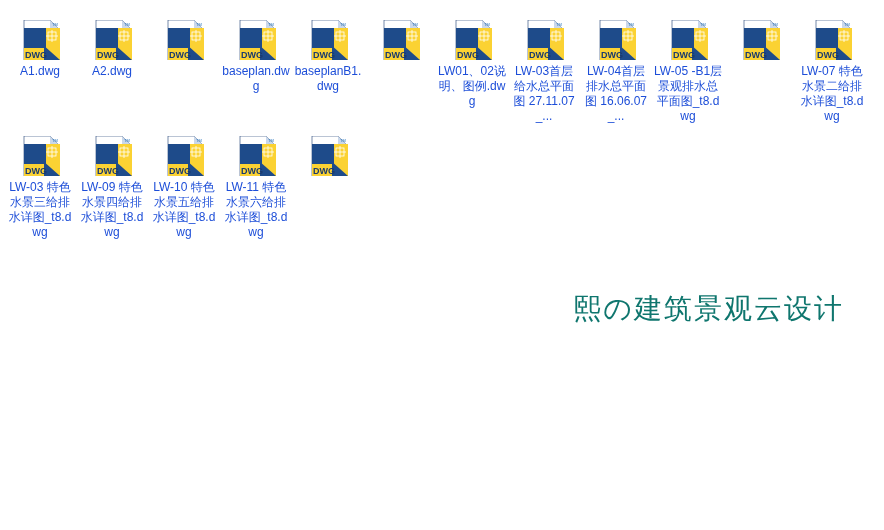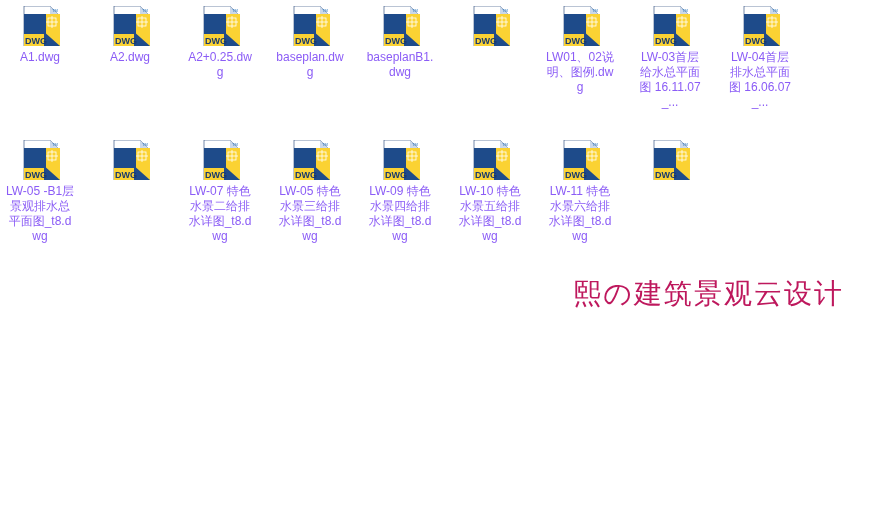--- a/index.html
+++ b/index.html
@@ -13,53 +13,53 @@
       background: #ffffff;
       font-family: "Microsoft YaHei", "SimSun", Arial, sans-serif;
       font-size: 12px;
       color: #000;
       position: relative;
       overflow: hidden;
     }
     .file-grid {
       display: flex;
       flex-wrap: wrap;
-      padding: 6px 4px;
-      gap: 18px;
+      padding: 20px 4px;
+      gap: 0;
     }
     .file-item {
       width: 72px;
       display: flex;
       flex-direction: column;
       align-items: center;
       margin: 0 0 12px 0;
       cursor: pointer;
     }
     .file-icon {
       width: 40px;
       height: 40px;
       position: relative;
       margin-bottom: 4px;
     }
     .file-label {
       width: 70px;
       text-align: center;
       font-size: 12px;
       line-height: 15px;
-      color: #8b5cf6;
+      color: #1d4ed8;
       word-break: break-all;
       overflow: hidden;
     }
     .watermark {
       position: absolute;
       right: 40px;
-      top: 275px;
+      top: 290px;
       font-size: 28px;
       font-family: "SimSun", "KaiTi", serif;
-      color: #be185d;
+      color: #0f766e;
       letter-spacing: 2px;
     }
   </style>
 </head>
 <body>
 
 <div class="file-grid">
     <div class="file-item">
       <div class="file-icon"><svg viewBox="0 0 40 40" width="40" height="40">
     <polygon points="4,0 30,0 40,10 40,40 4,40" fill="#ffffff" stroke="#1a3a6e" stroke-width="0.6"></polygon>
@@ -99,21 +99,20 @@
     <polygon points="4,8 40,8 40,40 4,40" fill="#1e4b8a"></polygon>
     <polygon points="4,8 40,8 40,40" fill="#fbd233"></polygon>
     <polygon points="4,8 26,8 26,30 4,30" fill="#1e4b8a"></polygon>
     <rect x="4" y="28" width="20" height="12" fill="#fbd233"></rect>
     <text x="5" y="38" font-size="9" font-weight="bold" fill="#1a3a6e" font-family="Arial">DWG</text>
     <text x="32" y="6" font-size="4" fill="#1e6db8" font-family="Arial">TM</text>
     <rect x="28" y="12" width="8" height="8" fill="none" stroke="#fff" stroke-width="0.8"></rect>
     <line x1="32" y1="10" x2="32" y2="22" stroke="#fff" stroke-width="0.8"></line>
     <line x1="26" y1="16" x2="38" y2="16" stroke="#fff" stroke-width="0.8"></line>
   </svg></div>
-      <div class="file-label">A2+0.25.dwg</div>
     </div>
     <div class="file-item">
       <div class="file-icon"><svg viewBox="0 0 40 40" width="40" height="40">
     <polygon points="4,0 30,0 40,10 40,40 4,40" fill="#ffffff" stroke="#1a3a6e" stroke-width="0.6"></polygon>
     <polygon points="30,0 40,10 30,10" fill="#c9d7ea"></polygon>
     <polygon points="4,8 40,8 40,40 4,40" fill="#1e4b8a"></polygon>
     <polygon points="4,8 40,8 40,40" fill="#fbd233"></polygon>
     <polygon points="4,8 26,8 26,30 4,30" fill="#1e4b8a"></polygon>
     <rect x="4" y="28" width="20" height="12" fill="#fbd233"></rect>
     <text x="5" y="38" font-size="9" font-weight="bold" fill="#1a3a6e" font-family="Arial">DWG</text>
@@ -178,21 +177,21 @@
     <polygon points="4,8 40,8 40,40 4,40" fill="#1e4b8a"></polygon>
     <polygon points="4,8 40,8 40,40" fill="#fbd233"></polygon>
     <polygon points="4,8 26,8 26,30 4,30" fill="#1e4b8a"></polygon>
     <rect x="4" y="28" width="20" height="12" fill="#fbd233"></rect>
     <text x="5" y="38" font-size="9" font-weight="bold" fill="#1a3a6e" font-family="Arial">DWG</text>
     <text x="32" y="6" font-size="4" fill="#1e6db8" font-family="Arial">TM</text>
     <rect x="28" y="12" width="8" height="8" fill="none" stroke="#fff" stroke-width="0.8"></rect>
     <line x1="32" y1="10" x2="32" y2="22" stroke="#fff" stroke-width="0.8"></line>
     <line x1="26" y1="16" x2="38" y2="16" stroke="#fff" stroke-width="0.8"></line>
   </svg></div>
-      <div class="file-label">LW-03首层给水总平面图 16.11.07_...</div>
+      <div class="file-label">LW-03首层给水总平面图 27.11.07_...</div>
     </div>
     <div class="file-item">
       <div class="file-icon"><svg viewBox="0 0 40 40" width="40" height="40">
     <polygon points="4,0 30,0 40,10 40,40 4,40" fill="#ffffff" stroke="#1a3a6e" stroke-width="0.6"></polygon>
     <polygon points="30,0 40,10 30,10" fill="#c9d7ea"></polygon>
     <polygon points="4,8 40,8 40,40 4,40" fill="#1e4b8a"></polygon>
     <polygon points="4,8 40,8 40,40" fill="#fbd233"></polygon>
     <polygon points="4,8 26,8 26,30 4,30" fill="#1e4b8a"></polygon>
     <rect x="4" y="28" width="20" height="12" fill="#fbd233"></rect>
     <text x="5" y="38" font-size="9" font-weight="bold" fill="#1a3a6e" font-family="Arial">DWG</text>
@@ -257,21 +256,21 @@
     <polygon points="4,8 40,8 40,40 4,40" fill="#1e4b8a"></polygon>
     <polygon points="4,8 40,8 40,40" fill="#fbd233"></polygon>
     <polygon points="4,8 26,8 26,30 4,30" fill="#1e4b8a"></polygon>
     <rect x="4" y="28" width="20" height="12" fill="#fbd233"></rect>
     <text x="5" y="38" font-size="9" font-weight="bold" fill="#1a3a6e" font-family="Arial">DWG</text>
     <text x="32" y="6" font-size="4" fill="#1e6db8" font-family="Arial">TM</text>
     <rect x="28" y="12" width="8" height="8" fill="none" stroke="#fff" stroke-width="0.8"></rect>
     <line x1="32" y1="10" x2="32" y2="22" stroke="#fff" stroke-width="0.8"></line>
     <line x1="26" y1="16" x2="38" y2="16" stroke="#fff" stroke-width="0.8"></line>
   </svg></div>
-      <div class="file-label">LW-05 特色水景三给排水详图_t8.dwg</div>
+      <div class="file-label">LW-03 特色水景三给排水详图_t8.dwg</div>
     </div>
     <div class="file-item">
       <div class="file-icon"><svg viewBox="0 0 40 40" width="40" height="40">
     <polygon points="4,0 30,0 40,10 40,40 4,40" fill="#ffffff" stroke="#1a3a6e" stroke-width="0.6"></polygon>
     <polygon points="30,0 40,10 30,10" fill="#c9d7ea"></polygon>
     <polygon points="4,8 40,8 40,40 4,40" fill="#1e4b8a"></polygon>
     <polygon points="4,8 40,8 40,40" fill="#fbd233"></polygon>
     <polygon points="4,8 26,8 26,30 4,30" fill="#1e4b8a"></polygon>
     <rect x="4" y="28" width="20" height="12" fill="#fbd233"></rect>
     <text x="5" y="38" font-size="9" font-weight="bold" fill="#1a3a6e" font-family="Arial">DWG</text>

